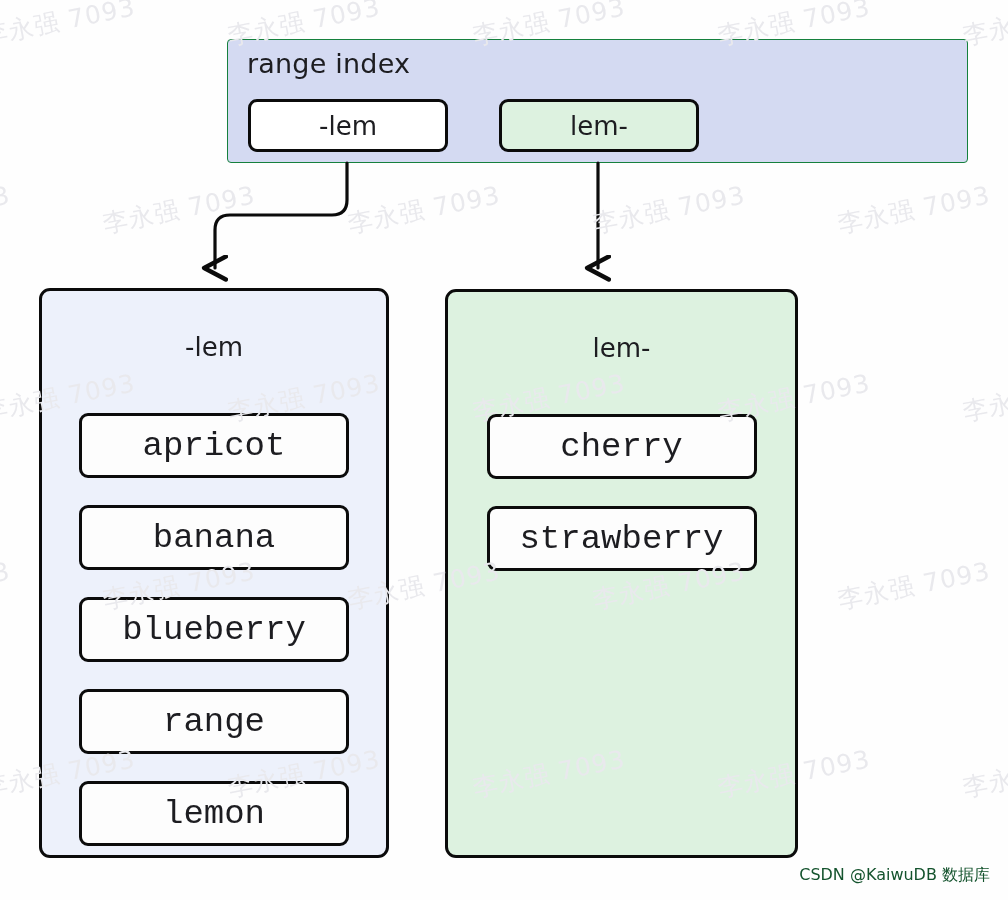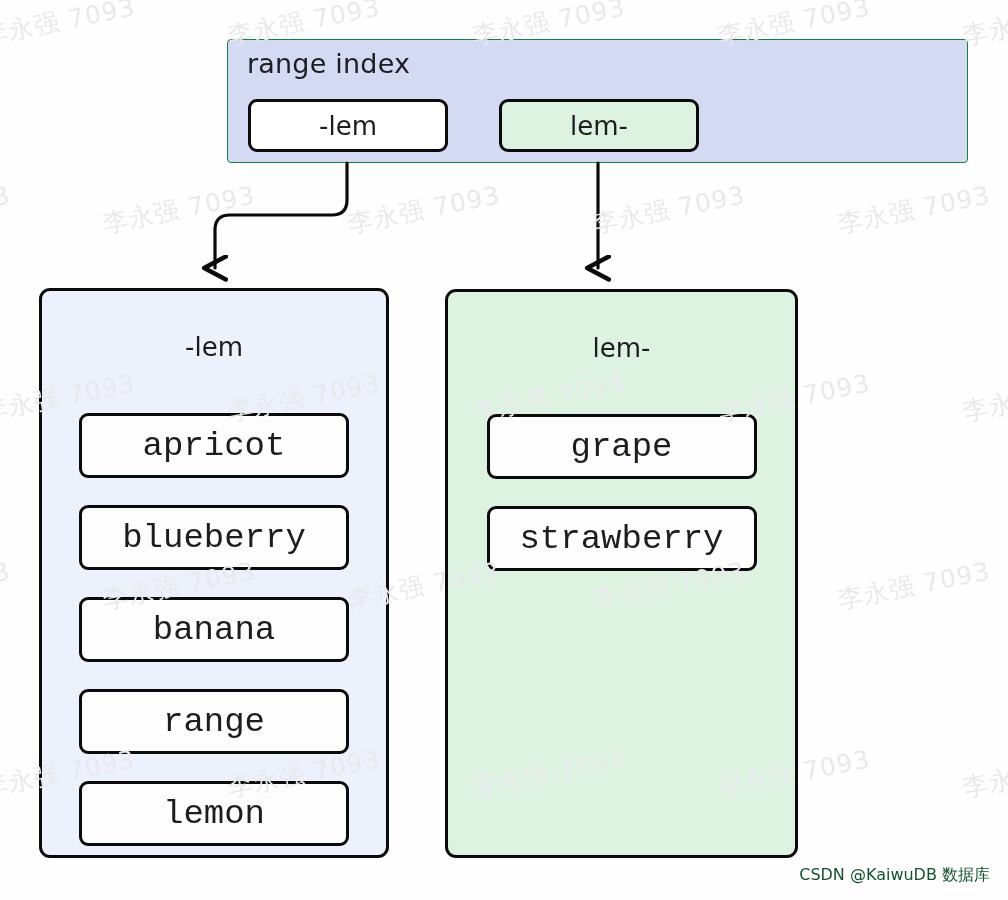--- a/index.html
+++ b/index.html
@@ -202,30 +202,30 @@
   <div id="range-index-container">
     <div id="range-index-title">range index</div>
     <div class="range-chip" id="range-chip-left">-lem</div>
     <div class="range-chip" id="range-chip-right">lem-</div>
   </div>
 
   <div class="bucket-panel" id="bucket-panel-left">
     <div class="bucket-title">-lem</div>
     <div class="bucket-items">
         <div class="item-chip">apricot</div>
+        <div class="item-chip">banana</div>
         <div class="item-chip">blueberry</div>
-        <div class="item-chip">banana</div>
         <div class="item-chip">range</div>
         <div class="item-chip">lemon</div>
       </div>
   </div>
 
   <div class="bucket-panel" id="bucket-panel-right">
     <div class="bucket-title">lem-</div>
     <div class="bucket-items">
-        <div class="item-chip">grape</div>
+        <div class="item-chip">cherry</div>
         <div class="item-chip">strawberry</div>
       </div>
   </div>
 
   <div id="attribution">CSDN @KaiwuDB 数据库</div>
 
 </div>
 
 </body></html>

